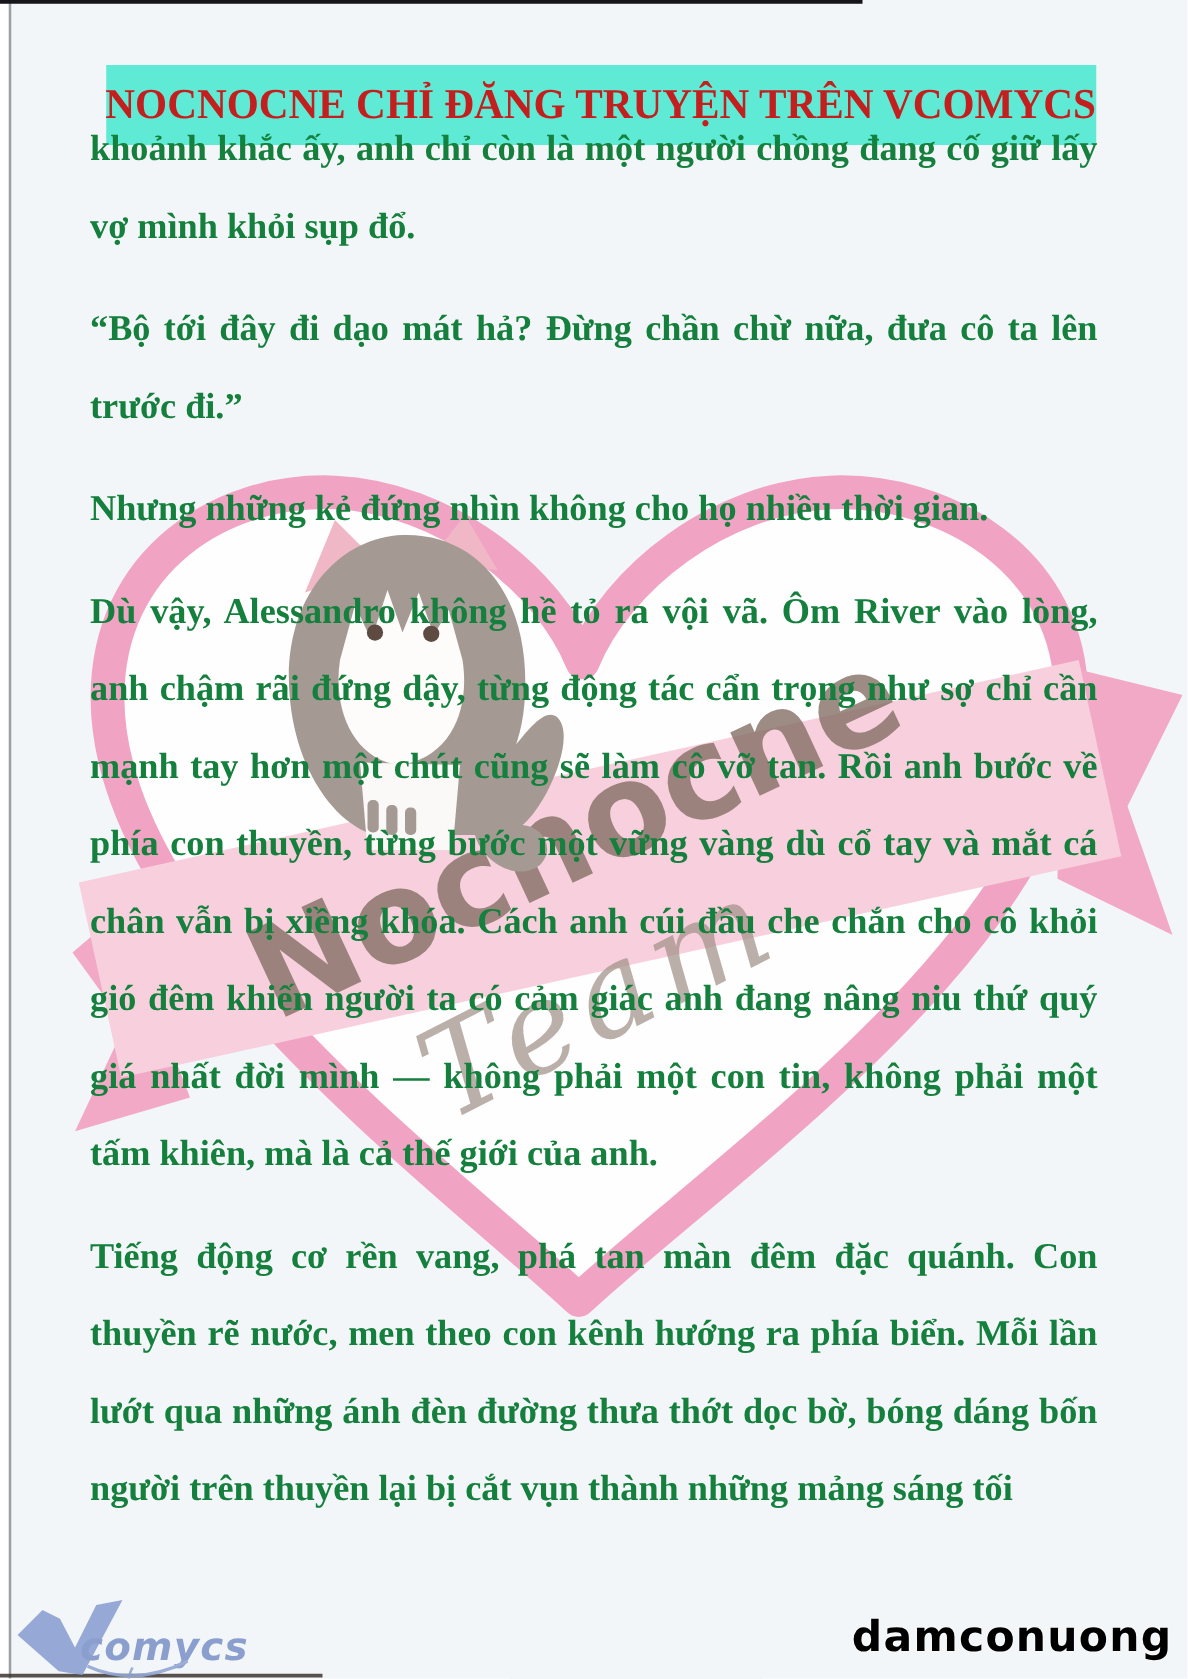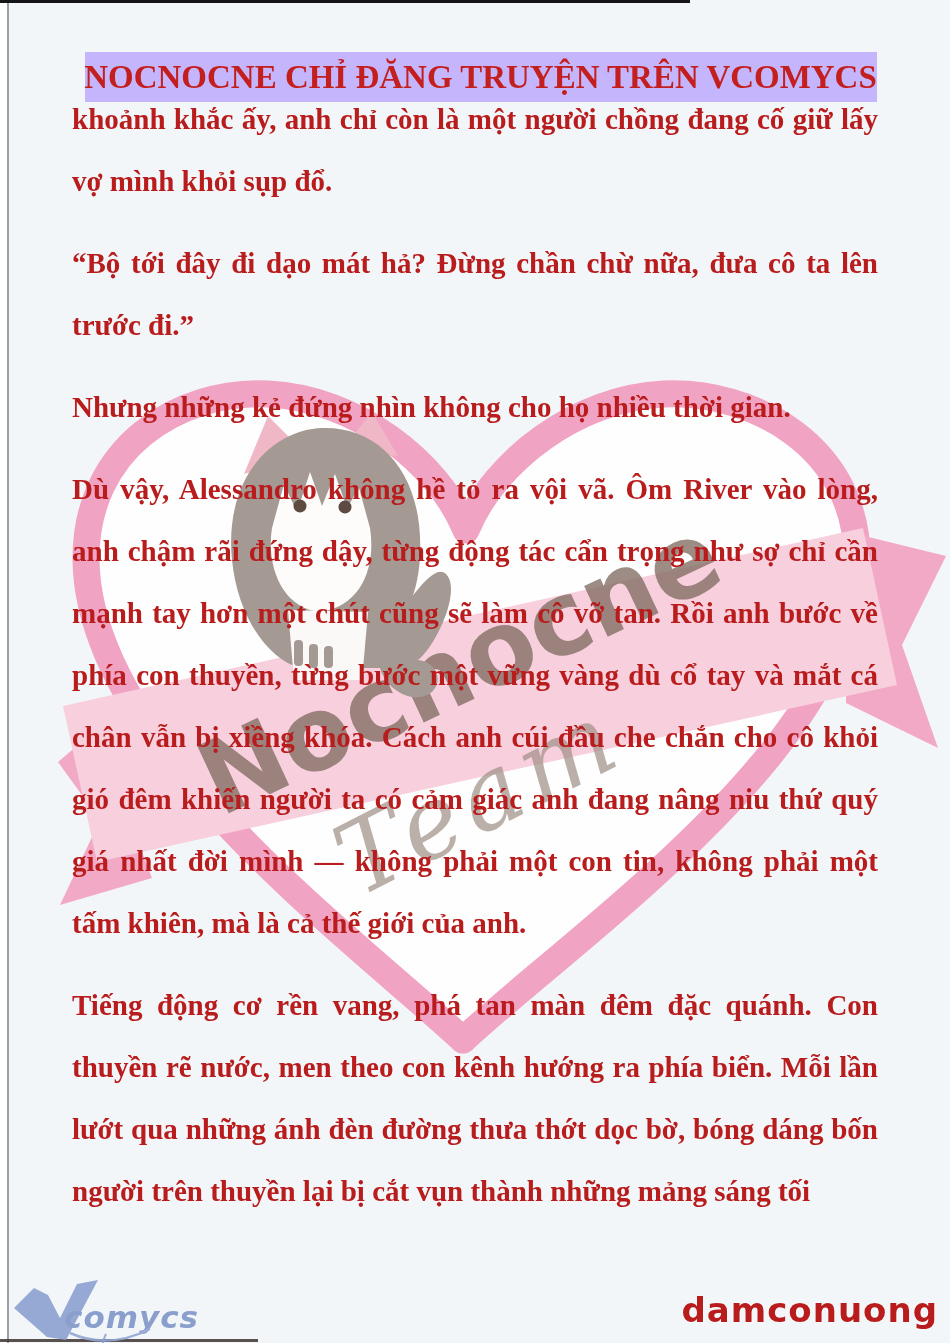--- a/index.html
+++ b/index.html
@@ -11,57 +11,57 @@
     font-family:"Liberation Serif","DejaVu Serif",serif;
   }
   
   .edge-left{position:absolute;left:7px;top:0;width:2px;height:1343px;background:#9aa0a4;}
   .edge-top{position:absolute;left:0;top:0;width:690px;height:3px;background:#15151a;}
   .edge-bottom{position:absolute;left:0;top:1339px;width:258px;height:3px;background:rgba(60,52,48,.85);}
   .gutter-left{position:absolute;left:0;top:0;width:7px;height:1343px;background:#ffffff;}
 
   
   .banner{
-    position:absolute;left:85px;top:52px;width:792px;height:50px;
-    background:#c4b5fd;
+    position:absolute;left:85px;top:52px;width:792px;height:64px;
+    background:#5eead4;
     display:flex;align-items:center;justify-content:center;
   }
   .banner-text{
     color:#c41f1f;
     font-weight:bold;
     font-size:34px;
     letter-spacing:0px;
     white-space:nowrap;
     transform:scaleX(.97);
     font-family:"Liberation Serif","DejaVu Serif",serif;
   }
 
   
   .wm{position:absolute;left:0;top:0;z-index:1;}
 
   
   .content{
     position:absolute;left:72px;top:88px;width:806px;z-index:2;
-    color:#b91c1c;
+    color:#15803d;
   }
   .content p{
     margin:0 0 20px 0;
     font-size:29px;
     font-weight:bold;
     line-height:62px;
     text-align:justify;
     text-justify:inter-word;
   }
 
   
   .site-mark{
     position:absolute;right:12px;top:1290px;z-index:3;
     font-family:"DejaVu Sans","Liberation Sans",sans-serif;
     font-weight:bold;font-size:34px;letter-spacing:1px;
-    color:#b91c1c;
+    color:#000000;
     text-shadow:0 0 2px #ffffff;
   }
 </style>
 </head>
 <body>
 
 <div id="page">
 
   <svg class="wm" width="950" height="1343" viewBox="0 0 950 1343" aria-hidden="true">
 

